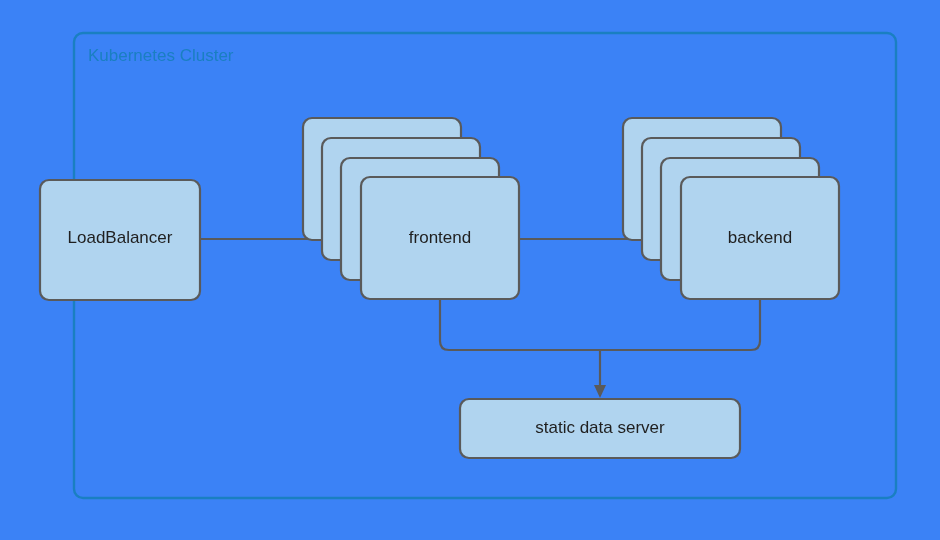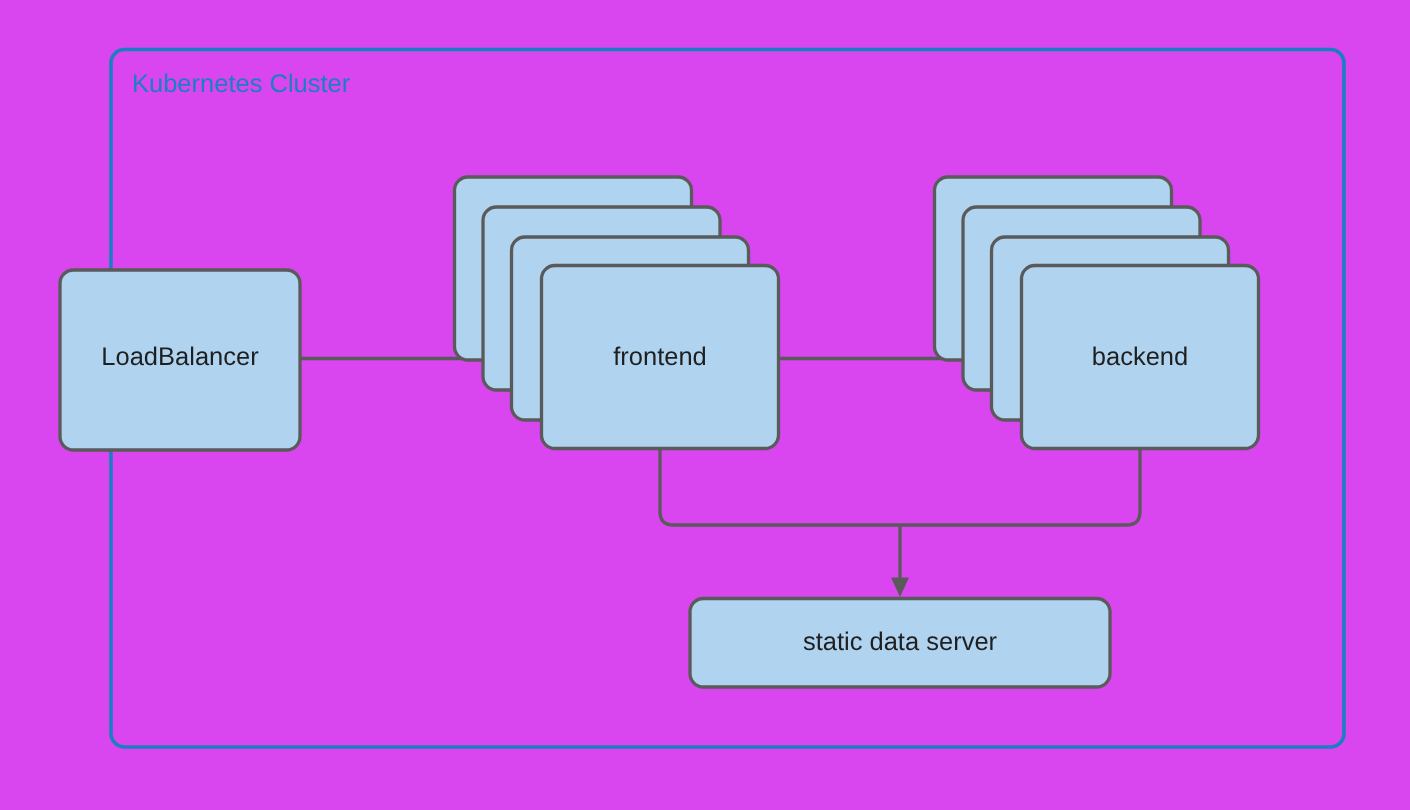--- a/index.html
+++ b/index.html
@@ -10,21 +10,21 @@
   body {
     width: 940px;
     height: 540px;
     font-family: "Liberation Sans", sans-serif;
     overflow: hidden;
   }
   #canvas {
     position: relative;
     width: 940px;
     height: 540px;
-    background: #d946ef;
+    background: #3b82f6;
   }
   #diagram-svg {
     position: absolute;
     left: 0;
     top: 0;
   }
   .node-label {
     font-family: "Liberation Sans", sans-serif;
     font-size: 17px;
     fill: #1f1f1f;

